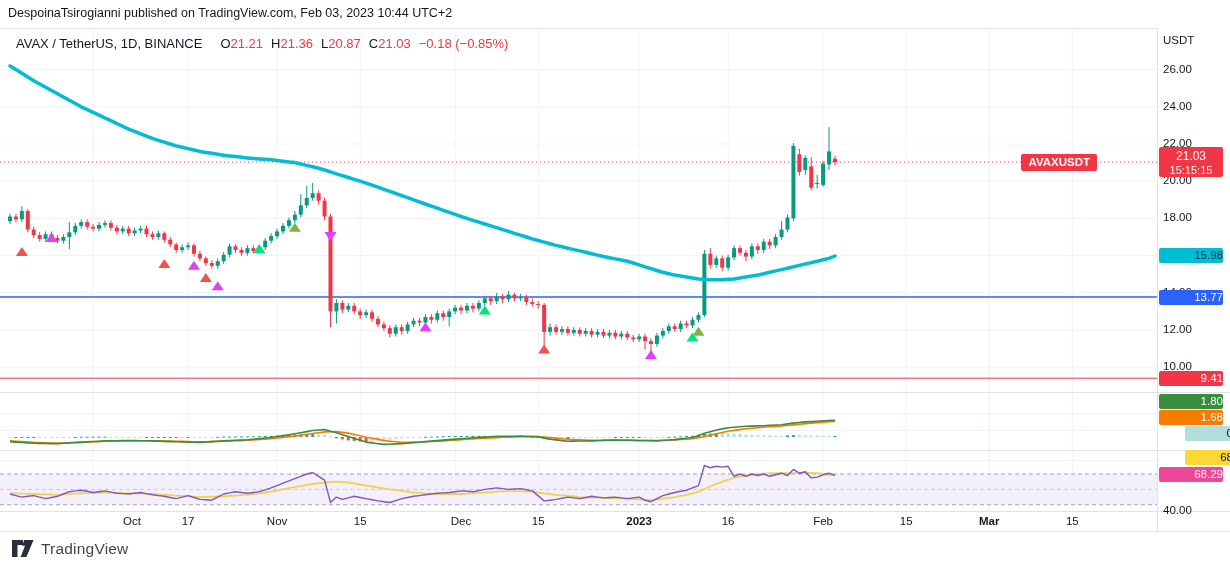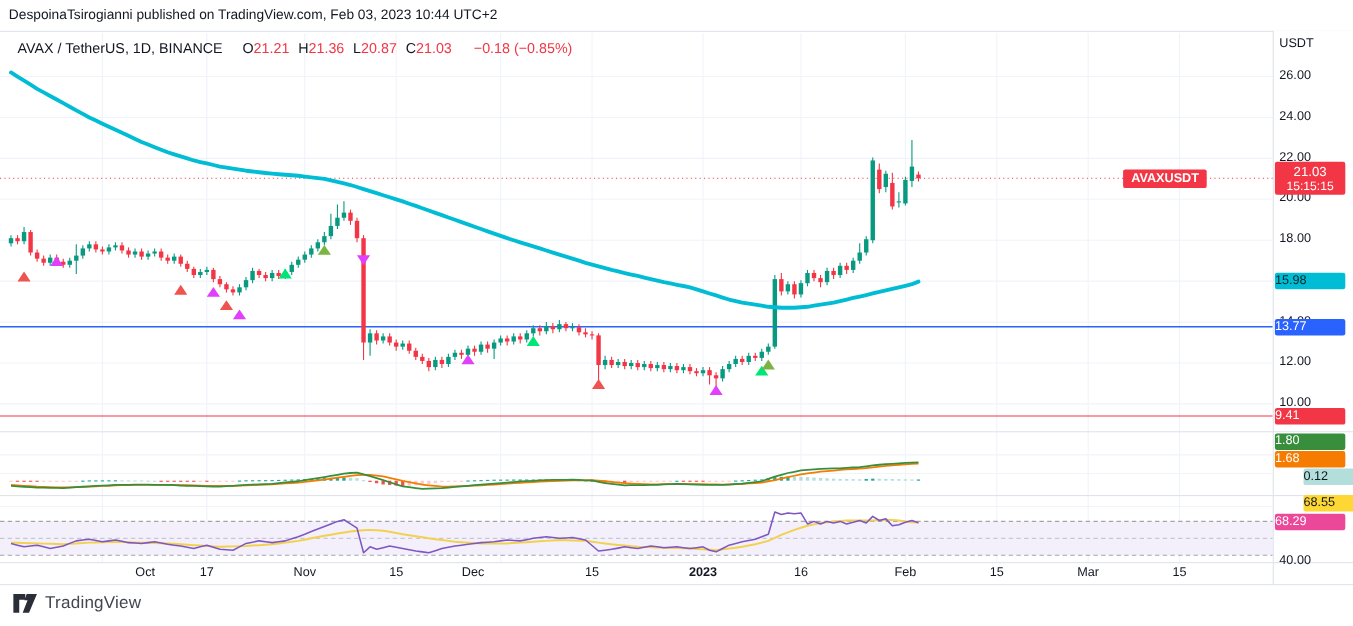--- a/index.html
+++ b/index.html
@@ -6,27 +6,27 @@
   html,body { width:1230px; height:569px; background:#fff; overflow:hidden;
     font-family:"Liberation Sans", sans-serif; color:#131722; }
   #stage { position:relative; width:1172px; height:569px; background:#fff; }
   #plot { position:absolute; left:0; top:0; }
   .hdr { position:absolute; left:8px; top:6px; font-size:12.5px; color:#131722; white-space:nowrap; }
   .sep { position:absolute; background:#e0e3eb; }
   .legend { position:absolute; left:16px; top:36px; font-size:13px; white-space:nowrap; }
   .legend .sym { color:#131722; margin-right:10px; }
   .legend .lbl { color:#131722; margin-left:8px; }
   .legend .val { color:#f23645; }
-  .legend .chg { color:#f23645; margin-left:20px; }
+  .legend .chg { color:#f23645; margin-left:8px; }
   .axis-pane { position:absolute; left:1158px; top:28px; width:72px; height:503px; background:#fff; }
   .cur { position:absolute; left:1163px; top:34px; font-size:11.5px; }
   .ptick { position:absolute; left:1163px; font-size:11.5px; color:#131722; }
   .ttick { position:absolute; top:515px; font-size:11.5px; color:#131722; transform:translateX(-50%); }
   .badge { position:absolute; left:1159px; width:64px; height:15px; line-height:15px;
-    text-align:left; font-size:11.5px; border-radius:2px; color:#fff; }
+    text-align:right; font-size:11.5px; border-radius:2px; color:#fff; }
   .badge.dark { color:#131722;margin-left:26px; }
   .pricebadge { position:absolute; left:1159px; width:64px; height:30px; border-radius:2px;
     color:#fff; text-align:center; font-size:12px; line-height:14px; padding-top:2px; }
   .symbadge { position:absolute; height:17px; line-height:17px; padding:0 7px; border-radius:2px;
     color:#fff; font-size:11.5px; font-weight:bold; top:153px; }
   .footer { position:absolute; left:12px; top:539px; display:flex; align-items:center; }
   .footer .brand { font-size:15.5px; color:#434651; margin-left:7px; letter-spacing:.2px; }
 </style>
 </head>
 <body>
@@ -536,27 +536,27 @@
       <div class="ptick" style="top: 248.6px;">16.00</div>
       <div class="ptick" style="top: 285.8px;">14.00</div>
       <div class="ptick" style="top: 323px;">12.00</div>
       <div class="ptick" style="top: 360.2px;">10.00</div>
     </div>
   <div id="tticks">
       <div class="ttick" style="left: 84px; margin-left: 48px;">Oct</div>
       <div class="ttick" style="left: 188.05px;">17</div>
       <div class="ttick" style="left: 277.075px;">Nov</div>
       <div class="ttick" style="left: 360.165px;">15</div>
-      <div class="ttick" style="left: 430px;">Dec</div>
+      <div class="ttick" style="left: 461px;">Dec</div>
       <div class="ttick" style="left: 538.215px;">15</div>
       <div class="ttick" style="left: 639.11px; font-weight: bold;">2023</div>
       <div class="ttick" style="left: 728.135px;">16</div>
       <div class="ttick" style="left: 823.095px;">Feb</div>
       <div class="ttick" style="left: 906.185px;">15</div>
-      <div class="ttick" style="left: 989.275px;">Mar</div>
+      <div class="ttick" style="left: 989.275px; font-weight: bold;">Mar</div>
       <div class="ttick" style="left: 1072.37px;">15</div>
     </div>
 
   <div class="sep" style="left:1157px;top:28px;width:1px;height:503px"></div>
   <div class="sep" style="left:0;top:392px;width:1230px;height:1px"></div>
   <div class="sep" style="left:0;top:450px;width:1230px;height:1px"></div>
   <div class="sep" style="left:0;top:511px;width:1230px;height:1px"></div>
   <div class="sep" style="left:0;top:531px;width:1230px;height:1px"></div>
 
   <div class="symbadge" id="symbadge" style="background: rgb(242, 54, 69); top: 153.542px; right: 75px;">AVAXUSDT</div>

